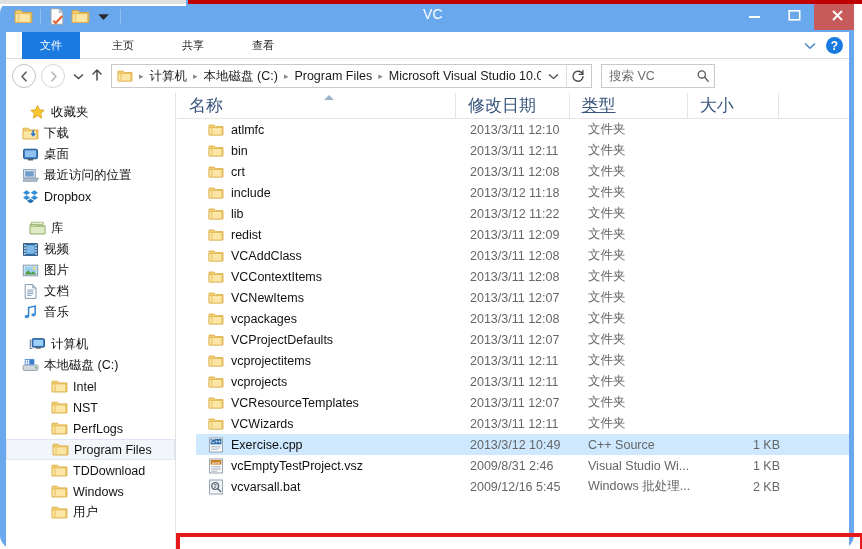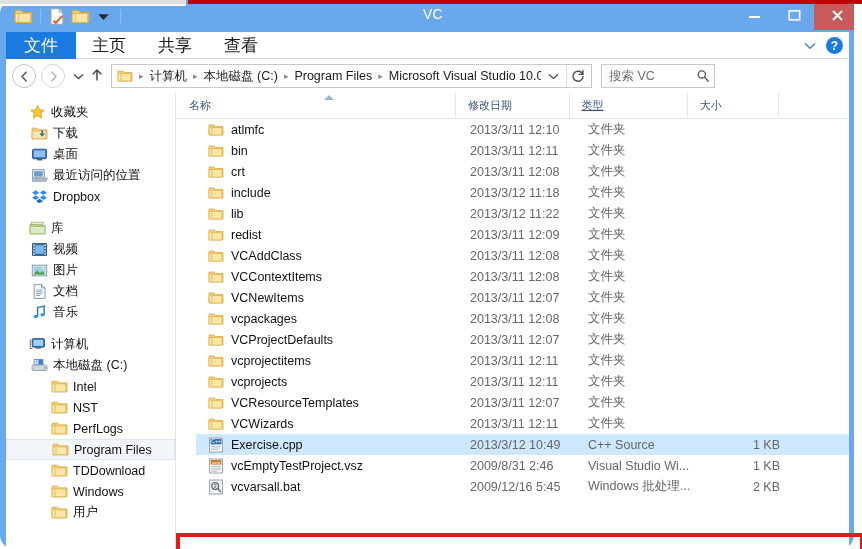--- a/index.html
+++ b/index.html
@@ -65,21 +65,21 @@
     left: 0; top: 32px;
     width: 843px; height: 27px;
     background: #ffffff;
     border-bottom: 1px solid #dcdcdc;
   }
   #tabs { display: flex; height: 27px; }
   .tab {
     padding: 0 16px;
     height: 27px;
     display: flex; align-items: center;
-    font-size: 17px; color: #1b1b1b;
+    font-size: 11px; color: #1b1b1b; margin-left: 16px;
   }
   .tab.file {
     background: #1a7ae0;
     color: #ffffff;
     padding: 0 18px;
   }
   #ribbon-right {
     position: absolute; right: 6px; top: 0;
     height: 27px; display: flex; align-items: center; gap: 10px;
   }
@@ -175,37 +175,37 @@
   .nav-item {
     height: 21px;
     display: flex; align-items: center;
     font-size: 12.5px; color: #111;
     white-space: nowrap;
   }
   .nav-item.sel { background: #f2f6fb; border: 1px solid #dde6f2; }
   .nav-ico { width: 17px; height: 17px; margin-right: 5px; flex: 0 0 auto; display:block;}
   .nav-gap { height: 11px; }
   .lvl0 { padding-left: 23px; }
-  .lvl1 { padding-left: 25px; }
+  .lvl1 { padding-left: 16px; }
   .lvl2 { padding-left: 45px; }
 
   
   #filepane {
     position: absolute; left: 171px; top: 0;
     width: 672px; height: 456px;
     background: #ffffff;
   }
   #colheader {
     position: relative;
     height: 26px;
     border-bottom: 1px solid #e5e5e5;
     display: flex; align-items: center;
   }
   .col {
-    font-size: 11px; color: #3a567d;
+    font-size: 17px; color: #3a567d;
     height: 26px; display: flex; align-items: center;
     padding-left: 12px;
     position: relative;
   }
   .col + .col { border-left: 1px solid #e5e5e5; }
   .col-name { width: 262px; }
   .col-date { width: 118px; margin-left: 27px; }
   .col-type { width: 123px; text-decoration: underline; }
   .col-size { width: 95px; }
   .col-pad  { width: 74px; border-left: 1px solid #e5e5e5; height: 26px;}

